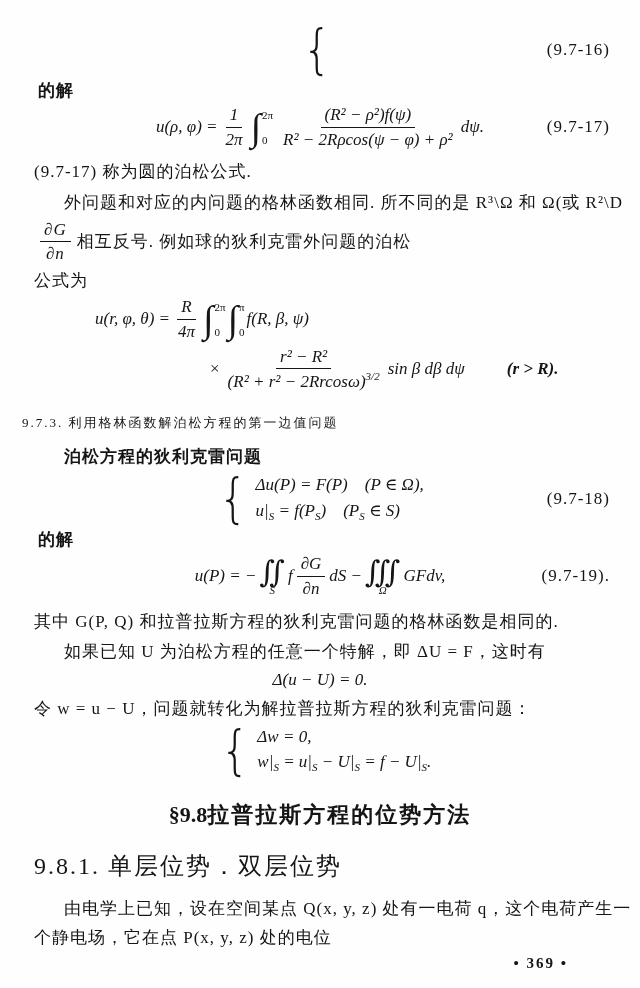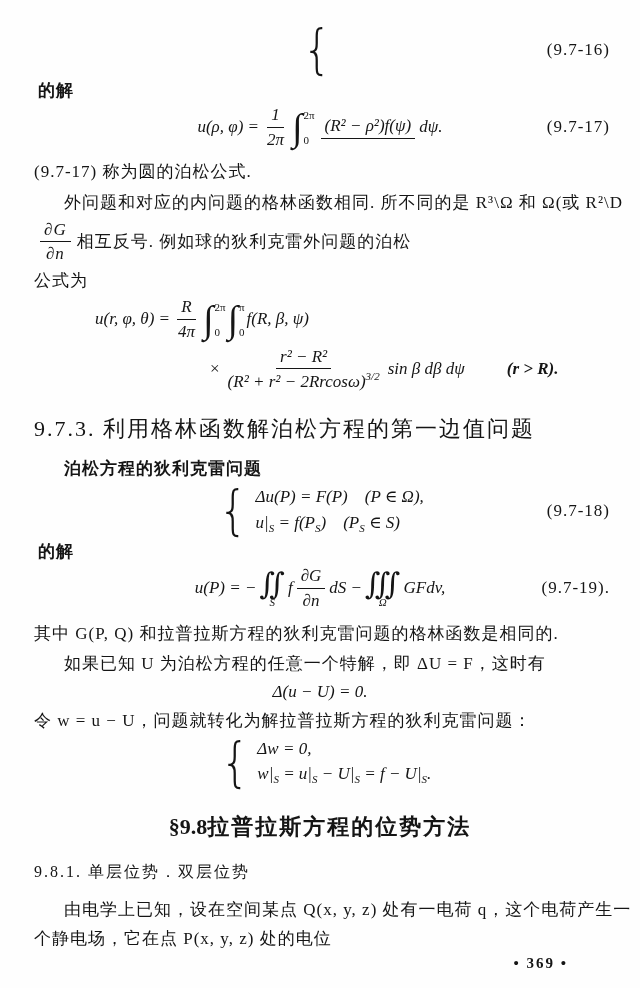--- a/index.html
+++ b/index.html
@@ -39,24 +39,24 @@
 
   
   .int-under { display:inline-flex; flex-direction:column; align-items:center; margin:0 3px; }
   .int-under .glyph { font-size:30px; line-height:1; font-style:normal; }
   .int-under .usub { font-size:11px; margin-top:-3px; font-style:italic; }
 
   sub, sup { font-size:11px; font-style:italic; }
 
   .flexline { display:flex; align-items:center; }
 
-  .h-973 { font-size:22px; letter-spacing:2px; margin:22px 0 0 34px; font-weight:500; }
+  .h-973 { font-size:13px; letter-spacing:2px; margin:22px 0 0 22px; font-weight:500; }
   .h-98  { margin-top:24px; text-align:center; font-weight:bold; font-size:22px; letter-spacing:2px; }
   .h-98 .secno { letter-spacing:0; }
-  .h-981 { font-size:16px; letter-spacing:2px; margin:20px 0 0 34px; font-weight:500; }
+  .h-981 { font-size:24px; letter-spacing:2px; margin:20px 0 0 34px; font-weight:500; }
 
   .pagenum { position:absolute; right:72px; bottom:16px; font-weight:bold; font-size:15px; letter-spacing:2px; }
 </style>
 </head>
 <body>
 
 <div class="page">
 
   <div class="eq-row" style="margin-bottom:4px;">
     <span class="sys">
@@ -76,20 +76,21 @@
         </span>
       <span class="intgrp">
           <span class="bigint">∫</span>
           <span class="lims">
             <span class="lt">2π</span>
             <span class="lb">0</span>
           </span>
         </span>
       <span class="frac">
           <span class="num">(R² − ρ²)f(ψ)</span>
+          <span class="den">R² − 2Rρcos(ψ − φ) + ρ²</span>
         </span>
       <span> dψ.</span>
     </span>
     <span class="eq-tag">(9.7-17)</span>
   </div>
 
   <div class="cjk-line line" style="margin:10px 0 0 34px;">(9.7-17) 称为圆的泊松公式.</div>
 
 
   <div class="cjk-line line" style="margin:8px 0 0 64px;">外问题和对应的内问题的格林函数相同. 所不同的是 R³\Ω 和 Ω(或 R²\D</div>

